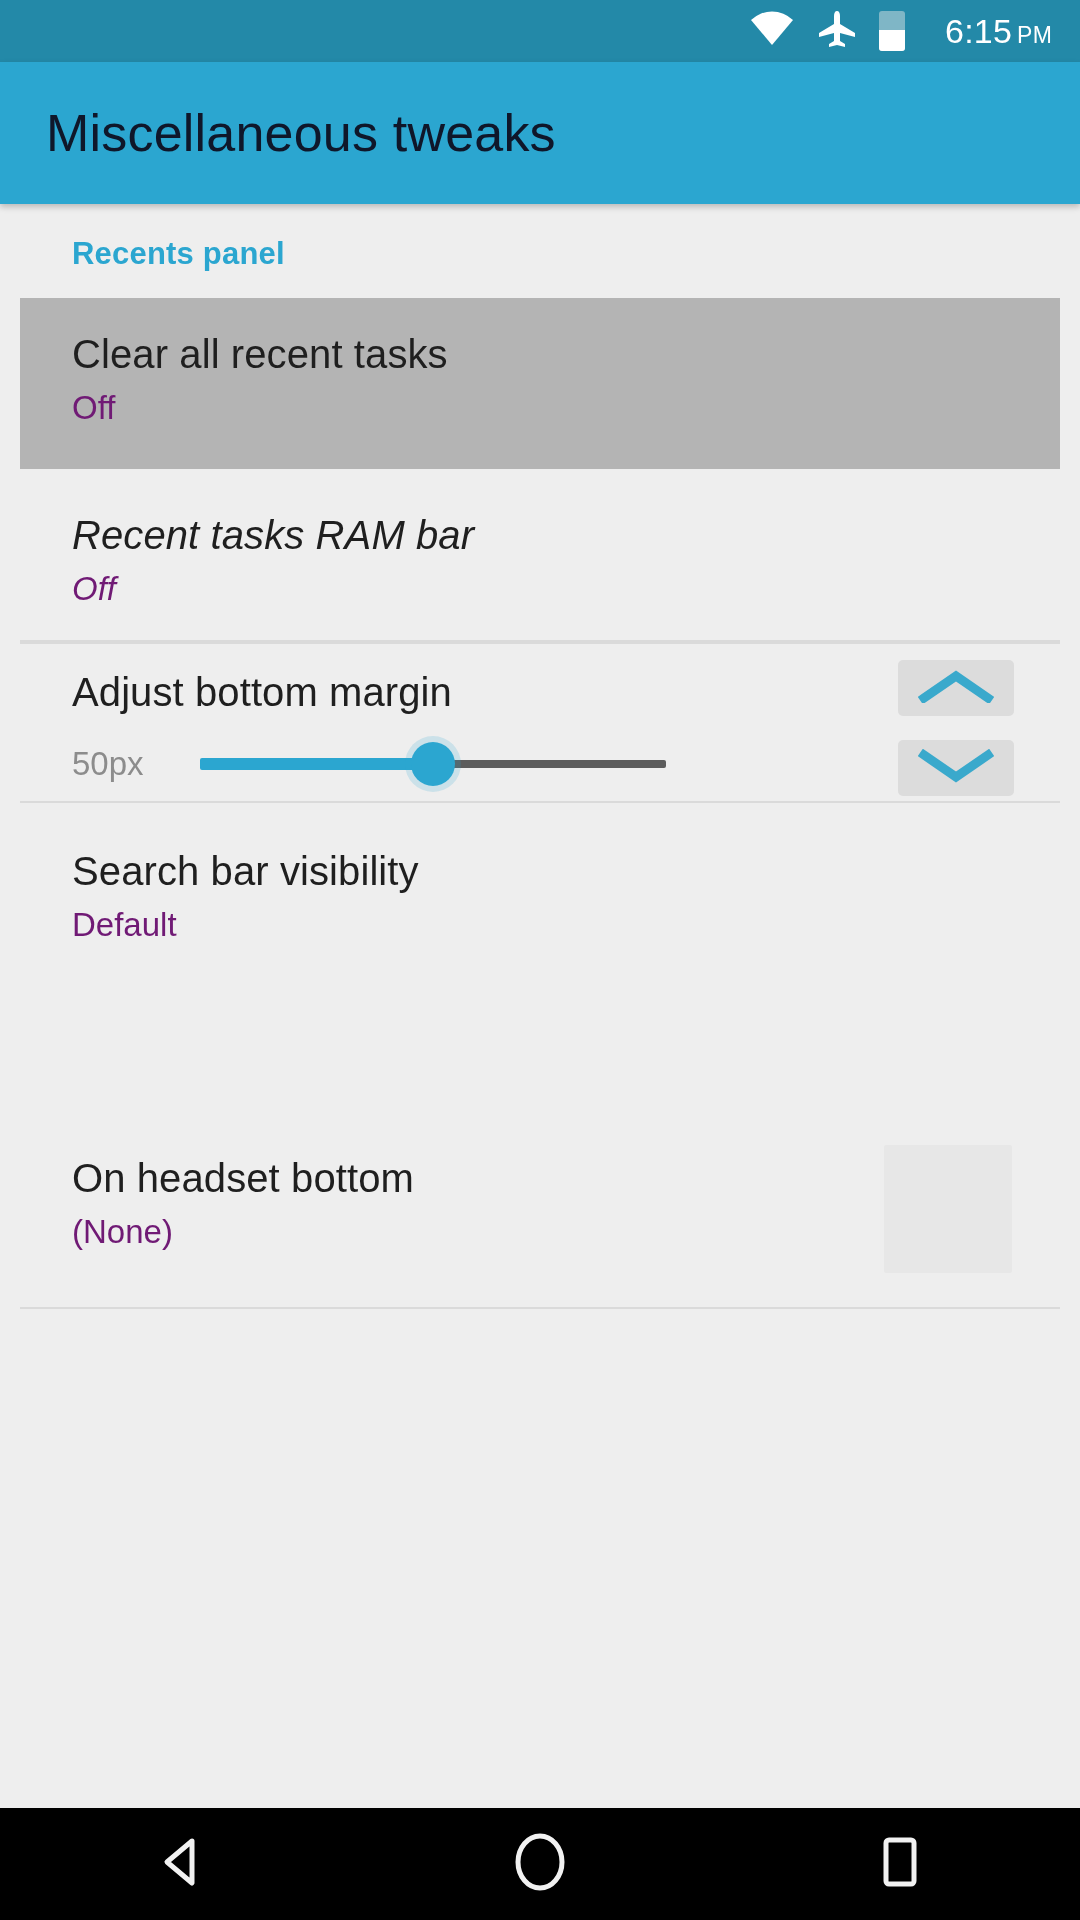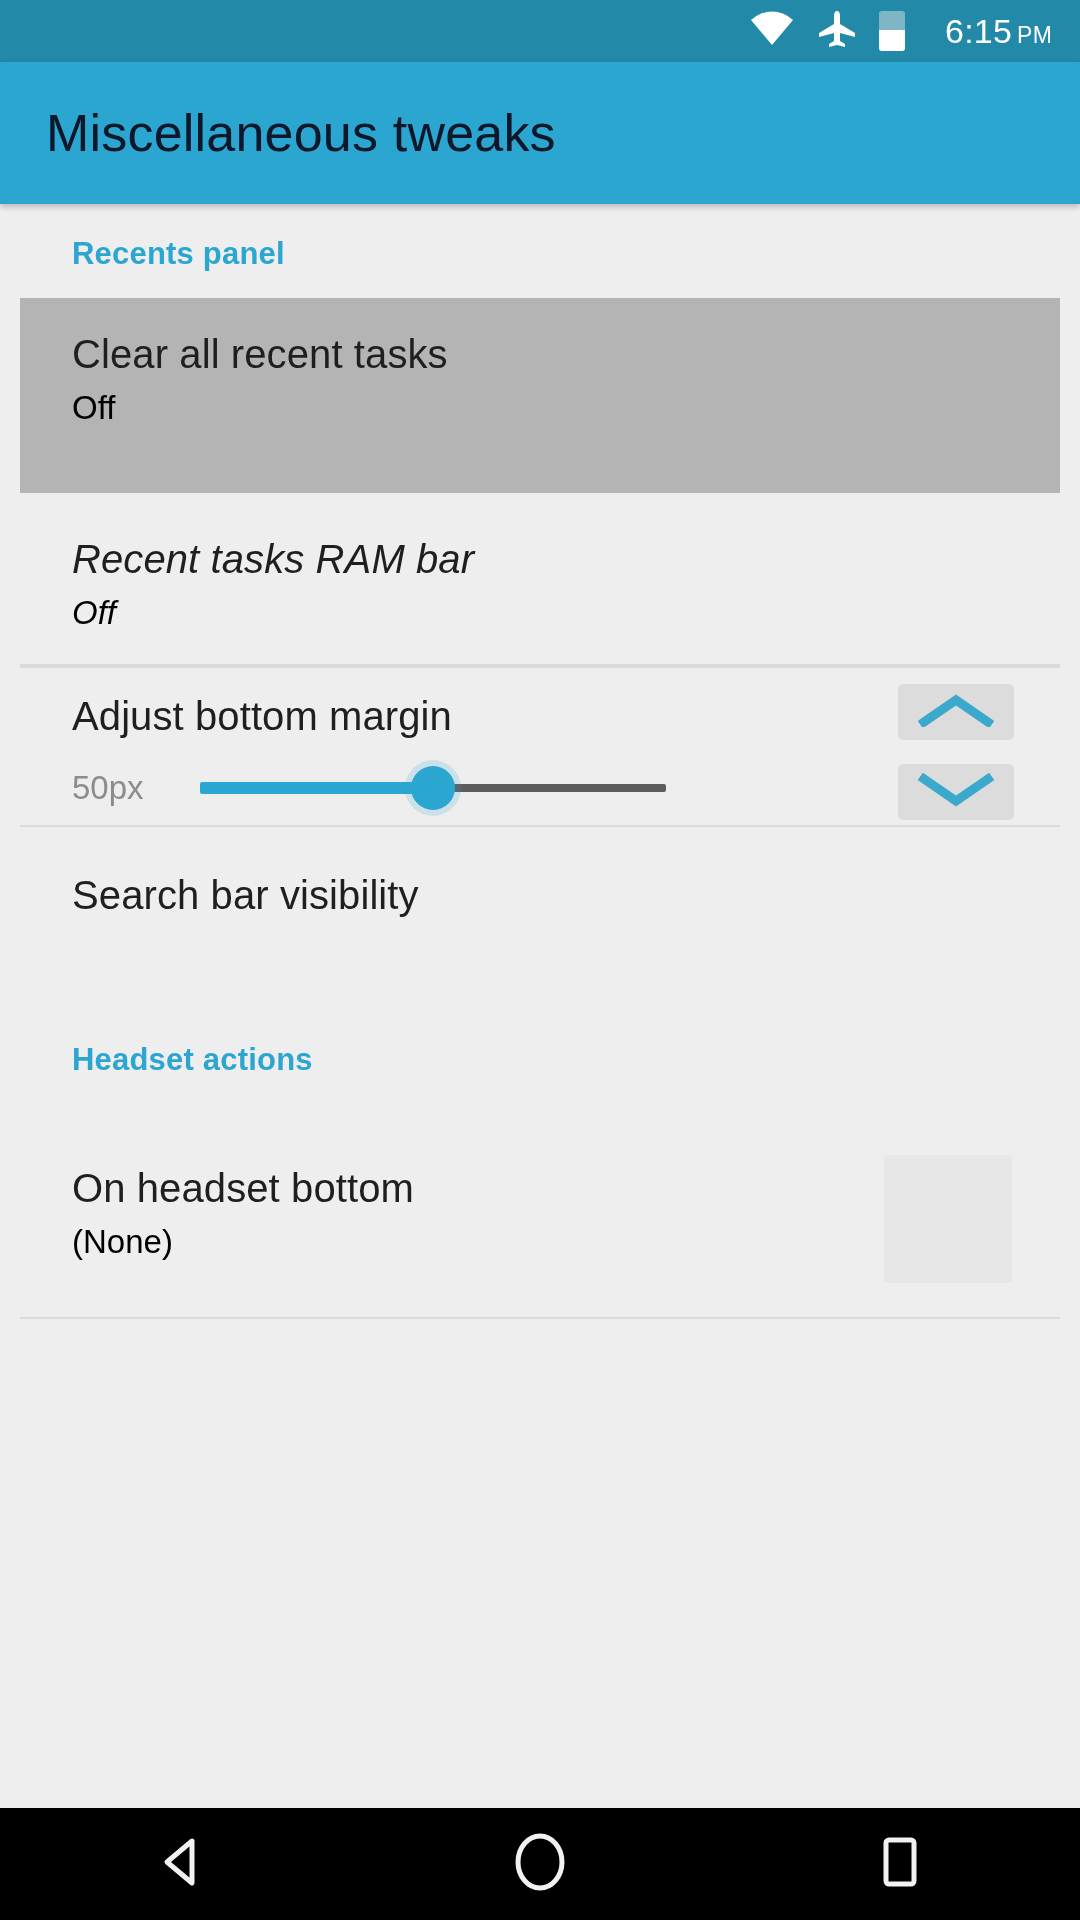--- a/index.html
+++ b/index.html
@@ -58,21 +58,21 @@
     background:#eeeeee; overflow:hidden;
   }
 
   .section-header{
     color:#2ba6d0; font-size:31px; font-weight:bold;
     padding-left:72px; letter-spacing:.2px;
   }
 
   .row{ position:relative; padding:0 72px; }
   .row-title{ color:#1f1f1f; font-size:40px; font-weight:400; letter-spacing:.1px; }
-  .row-sub{ color:#000000; font-size:33px; font-weight:400; margin-top:12px; }
+  .row-sub{ color:#701a75; font-size:33px; font-weight:400; margin-top:12px; }
 
   .row.selected{
     background:#b4b4b4;
     margin:0 20px; padding-left:52px; padding-right:52px;
   }
 
   .divider{
     height:2px; background:#dadada; margin:0 20px;
   }
 
@@ -149,21 +149,21 @@
   <div class="appbar">
     <div class="appbar-title">Miscellaneous tweaks</div>
   </div>
 
   <div class="content">
 
     <div style="height:32px"></div>
     <div class="section-header">Recents panel</div>
     <div style="height:26px"></div>
 
-    <div class="row selected" style="padding-top:34px; padding-bottom:66px;">
+    <div class="row selected" style="padding-top:34px; padding-bottom:42px;">
       <div class="row-title">Clear all recent tasks</div>
       <div class="row-sub">Off</div>
     </div>
 
     <div class="row" style="padding-top:44px; padding-bottom:32px;font-style:italic;">
       <div class="row-title">Recent tasks RAM bar</div>
       <div class="row-sub">Off</div>
     </div>
 
     <div class="divider"></div>
@@ -195,24 +195,24 @@
               </svg>
           </span>
         </div>
       </div>
     </div>
 
     <div class="divider"></div>
 
     <div class="row" style="padding-top:46px; padding-bottom:52px;">
       <div class="row-title">Search bar visibility</div>
+      <div class="row-sub">Default</div>
     </div>
 
     <div style="height:72px"></div>
-    <div class="section-header">Headset actions</div>
     <div style="height:42px"></div>
 
     <div class="row" style="padding-top:46px; padding-bottom:56px;">
       <div class="row-title">On headset bottom</div>
       <div class="row-sub">(None)</div>
       <div class="widget-slot"></div>
     </div>
 
     <div class="divider"></div>
 

